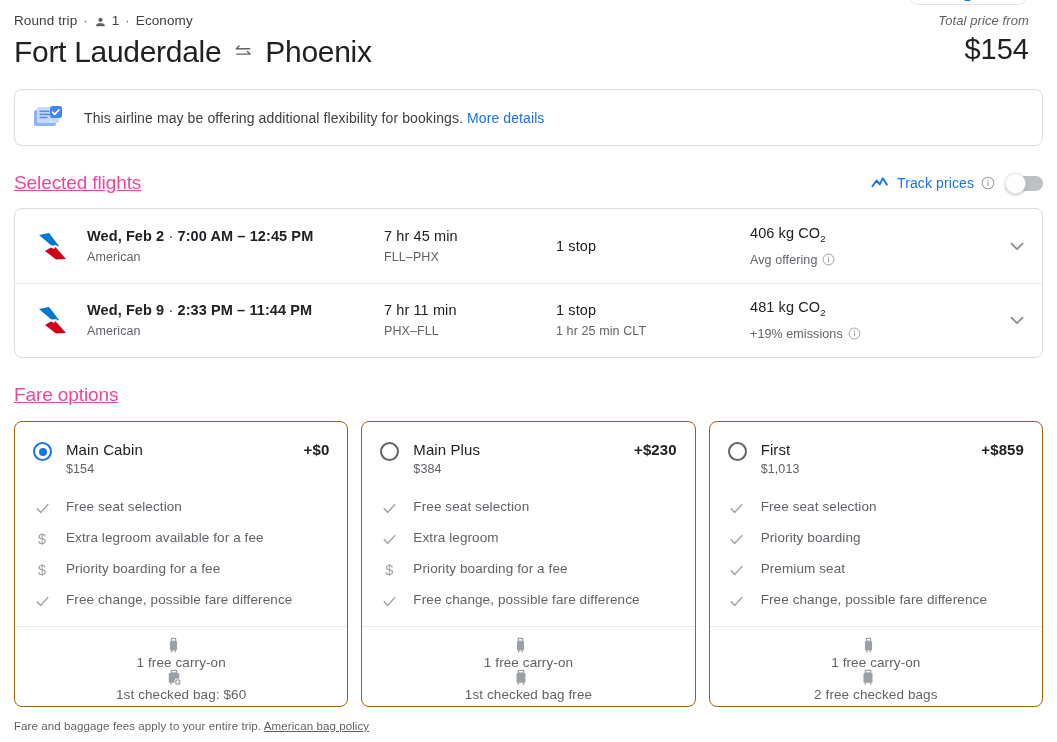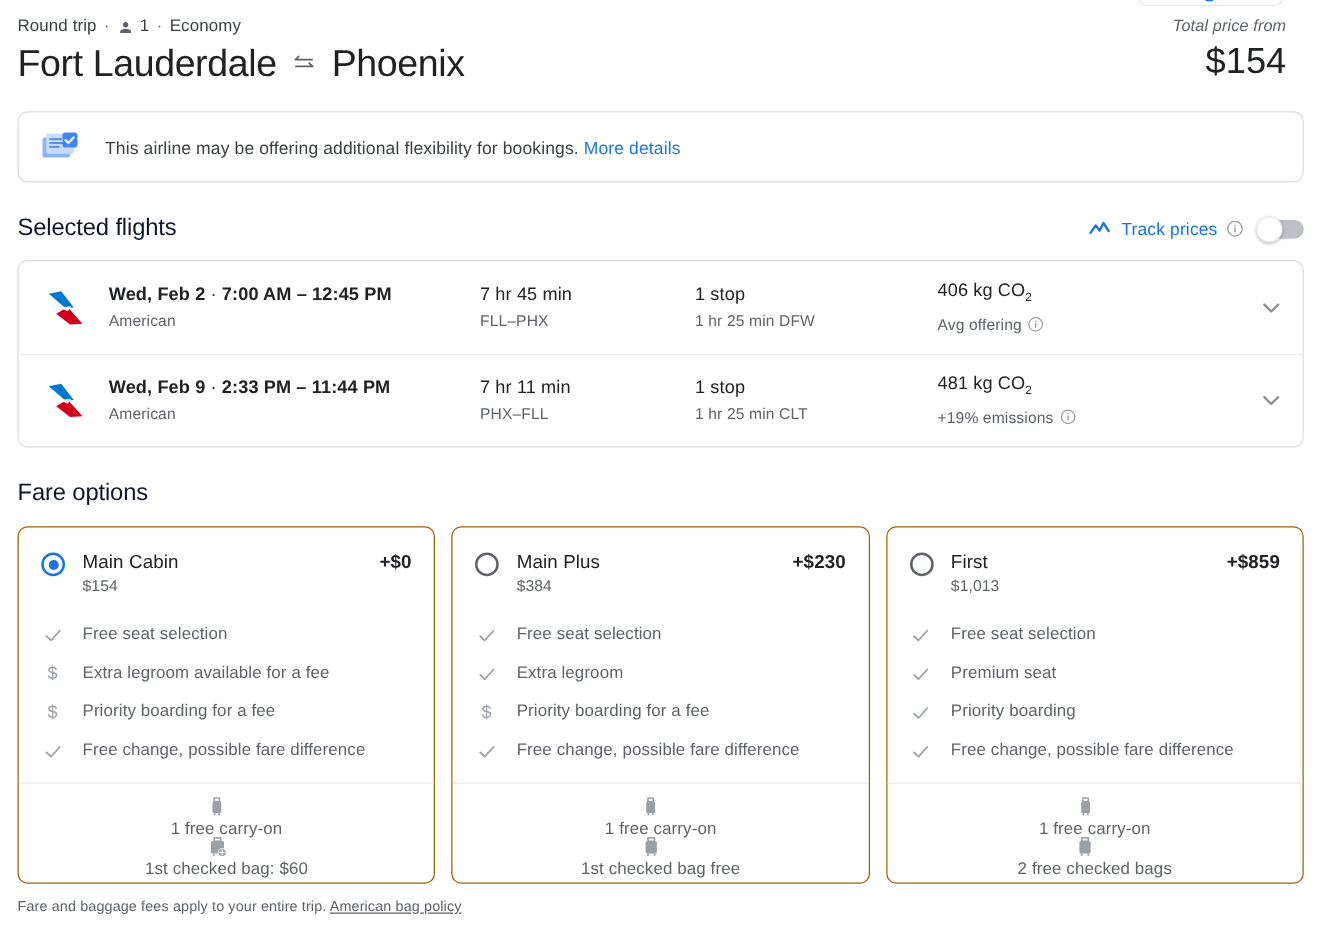--- a/index.html
+++ b/index.html
@@ -50,21 +50,21 @@
   }
   .banner-ico { width: 34px; height: 30px; flex: 0 0 auto; margin-right: 18px; }
   .banner-txt { font-size: 14px; color: #3c4043; letter-spacing: .1px; }
   .banner-link { color: #1a73e8; text-decoration: none; }
 
   
   .sec-head {
     display: flex; align-items: center;
     margin-top: 24px; height: 26px;
   }
-  .sec-title { font-size: 19px; font-weight: 400; color: #0f172a; letter-spacing: -.1px; }
+  .sec-title { font-size: 19px; font-weight: 400; color: #ec4899; letter-spacing: -.1px; text-decoration: underline; }
   .track-wrap { margin-left: auto; display: flex; align-items: center; gap: 7px; }
   .track-ico { width: 19px; height: 16px; }
   .track-label { font-size: 14px; color: #1a73e8; letter-spacing: .1px; }
   .info-ico { width: 14px; height: 14px; opacity: .62; }
   .toggle {
     width: 36px; height: 15px; border-radius: 8px;
     background: #bdc1c6; position: relative; margin-left: 5px;
   }
   .toggle .knob {
     position: absolute; left: -2px; top: -3px;
@@ -229,21 +229,20 @@
       <span class="fcol c-when">
         <span class="l1"><b>Wed, Feb 2</b><span> · </span><b>7:00 AM – 12:45 PM</b></span>
         <span class="l2">American</span>
       </span>
       <span class="fcol c-dur">
         <span class="l1">7 hr 45 min</span>
         <span class="l2">FLL–PHX</span>
       </span>
       <span class="fcol c-stop">
         <span class="l1">1 stop</span>
-        <span class="l2">1 hr 25 min DFW</span>
       </span>
       <span class="fcol c-emis">
         <span class="l1"><span>406 kg CO</span><sub>2</sub></span>
         <span class="l2">
           <span>Avg offering</span>
           <span class="info-ico">
             <svg viewBox="0 0 24 24" width="13" height="13">
                 <circle cx="12" cy="12" r="10" fill="none" stroke="#5f6368" stroke-width="1.8"></circle>
                 <rect x="11" y="10" width="2" height="7" fill="#5f6368"></rect>
                 <rect x="11" y="6.5" width="2" height="2" fill="#5f6368"></rect>
@@ -453,29 +452,29 @@
               </svg>
             </span>
           <span>Free seat selection</span>
         </div>
         <div class="feat">
           <span class="fi">
               <svg viewBox="0 0 24 24" width="17" height="17">
                 <path fill="none" stroke="#9aa0a6" stroke-width="2" stroke-linecap="round" stroke-linejoin="round" d="M4.5 12.5l5 5 10-11"></path>
               </svg>
             </span>
+          <span>Priority boarding</span>
+        </div>
+        <div class="feat">
+          <span class="fi">
+              <svg viewBox="0 0 24 24" width="17" height="17">
+                <path fill="none" stroke="#9aa0a6" stroke-width="2" stroke-linecap="round" stroke-linejoin="round" d="M4.5 12.5l5 5 10-11"></path>
+              </svg>
+            </span>
           <span>Premium seat</span>
-        </div>
-        <div class="feat">
-          <span class="fi">
-              <svg viewBox="0 0 24 24" width="17" height="17">
-                <path fill="none" stroke="#9aa0a6" stroke-width="2" stroke-linecap="round" stroke-linejoin="round" d="M4.5 12.5l5 5 10-11"></path>
-              </svg>
-            </span>
-          <span>Priority boarding</span>
         </div>
         <div class="feat">
           <span class="fi">
               <svg viewBox="0 0 24 24" width="17" height="17">
                 <path fill="none" stroke="#9aa0a6" stroke-width="2" stroke-linecap="round" stroke-linejoin="round" d="M4.5 12.5l5 5 10-11"></path>
               </svg>
             </span>
           <span>Free change, possible fare difference</span>
         </div>
       </div>

